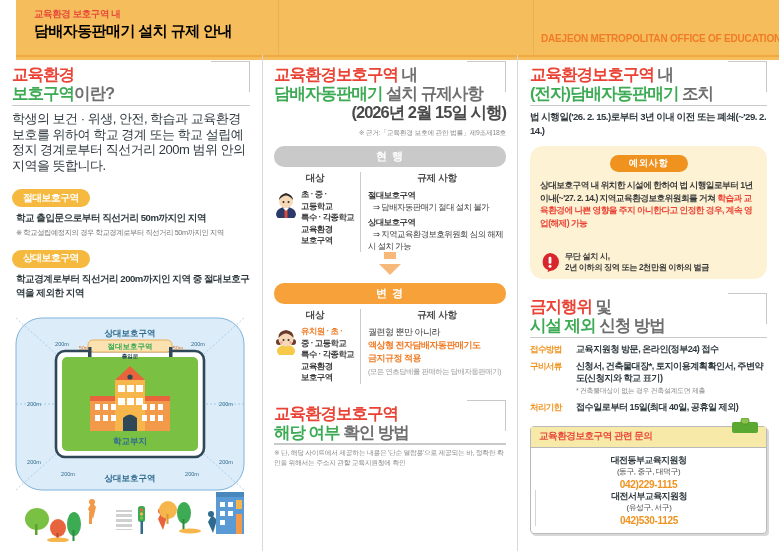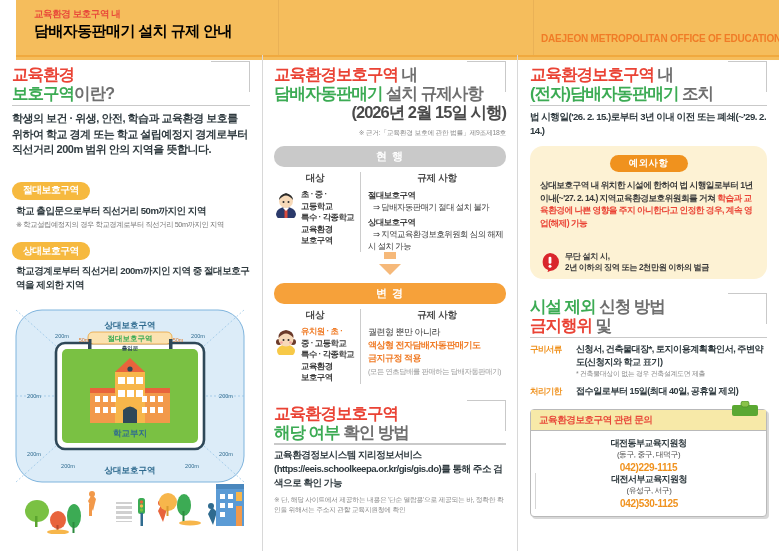--- a/index.html
+++ b/index.html
@@ -56,22 +56,22 @@
   .corner{
     position:absolute;right:0;top:-4px;width:38px;height:30px;
     border-top:1.4px solid #c9c9c9;border-right:1.4px solid #c9c9c9;
   }
   .underline{
     position:absolute;left:0;right:0;bottom:-3px;height:1.4px;background:#c9c9c9;
   }
 
   
   .ltxt{
-    font-size:11px;color:#2f3a3f;line-height:15.5px;letter-spacing:-0.5px;
-    font-weight:bold;margin:8px 0 12px 0;
+    font-size:13px;color:#2f3a3f;line-height:15.5px;letter-spacing:-0.5px;
+    font-weight:normal;margin:8px 0 4px 0;
   }
   .pill{
     display:inline-block;background:#f6b93f;color:#ffffff;
     font-size:9.8px;font-weight:bold;letter-spacing:-0.5px;
     padding:2.5px 11px;border-radius:9px;margin:12px 0 4px 0;
   }
   .pill-txt{
     font-size:9.6px;color:#2f3a3f;font-weight:bold;
     letter-spacing:-0.5px;line-height:14px;padding-left:4px;
   }
@@ -421,21 +421,20 @@
         </div>
       </div>
     </div>
 
     <div class="sec-title" style="margin-top:20px;">
       <div class="corner"></div>
       <div class="tline"><span class="cRed">교육환경보호구역</span></div>
       <div class="tline"><span class="cGreen">해당 여부</span> <span class="cGray">확인 방법</span></div>
       <div class="underline"></div>
     </div>
-    <div class="body-txt">교육환경정보시스템 지리정보서비스 (https://eeis.schoolkeepa.or.kr/gis/gis.do)를 통해 주소 검색으로 확인 가능</div>
     <div class="foot-note">※ 단, 해당 사이트에서 제공하는 내용은 '단순 열람용'으로 제공되는 바, 정확한 확인을 위해서는 주소지 관할 교육지원청에 확인</div>
   </div>
 
   <div class="col col-right">
 
     <div class="sec-title">
       <div class="corner"></div>
       <div class="tline"><span class="cRed">교육환경보호구역</span> <span class="cGray">내</span></div>
       <div class="tline"><span class="cGreen">(전자)담배자동판매기</span> <span class="cGray">조치</span></div>
       <div class="underline"></div>
@@ -457,26 +456,30 @@
         </svg>
         <div class="warn-txt">
           <span>무단 설치 시,</span><br>
           <span>2년 이하의 징역 또는 2천만원 이하의 벌금</span>
         </div>
       </div>
     </div>
 
     <div class="sec-title" style="margin-top:18px;">
       <div class="corner"></div>
+      <div class="tline"><span class="cRed">금지행위</span> <span class="cGray">및</span></div>
       <div class="tline"><span class="cGreen">시설 제외</span> <span class="cGray">신청 방법</span></div>
-      <div class="tline"><span class="cRed">금지행위</span> <span class="cGray">및</span></div>
       <div class="underline"></div>
     </div>
 
     <div style="margin-top:8px;">
+      <div class="kv">
+        <div class="kv-k">접수방법</div>
+        <div class="kv-v">교육지원청 방문, 온라인(정부24) 접수</div>
+      </div>
       <div class="kv">
         <div class="kv-k">구비서류</div>
         <div class="kv-v">
           <span>신청서, 건축물대장*, 토지이용계획확인서, 주변약도(신청지와 학교 표기)</span>
           <div class="kv-note">* 건축물대상이 없는 경우 건축설계도면 제출</div>
         </div>
       </div>
       <div class="kv">
         <div class="kv-k">처리기한</div>
         <div class="kv-v">접수일로부터 15일(최대 40일, 공휴일 제외)</div>

